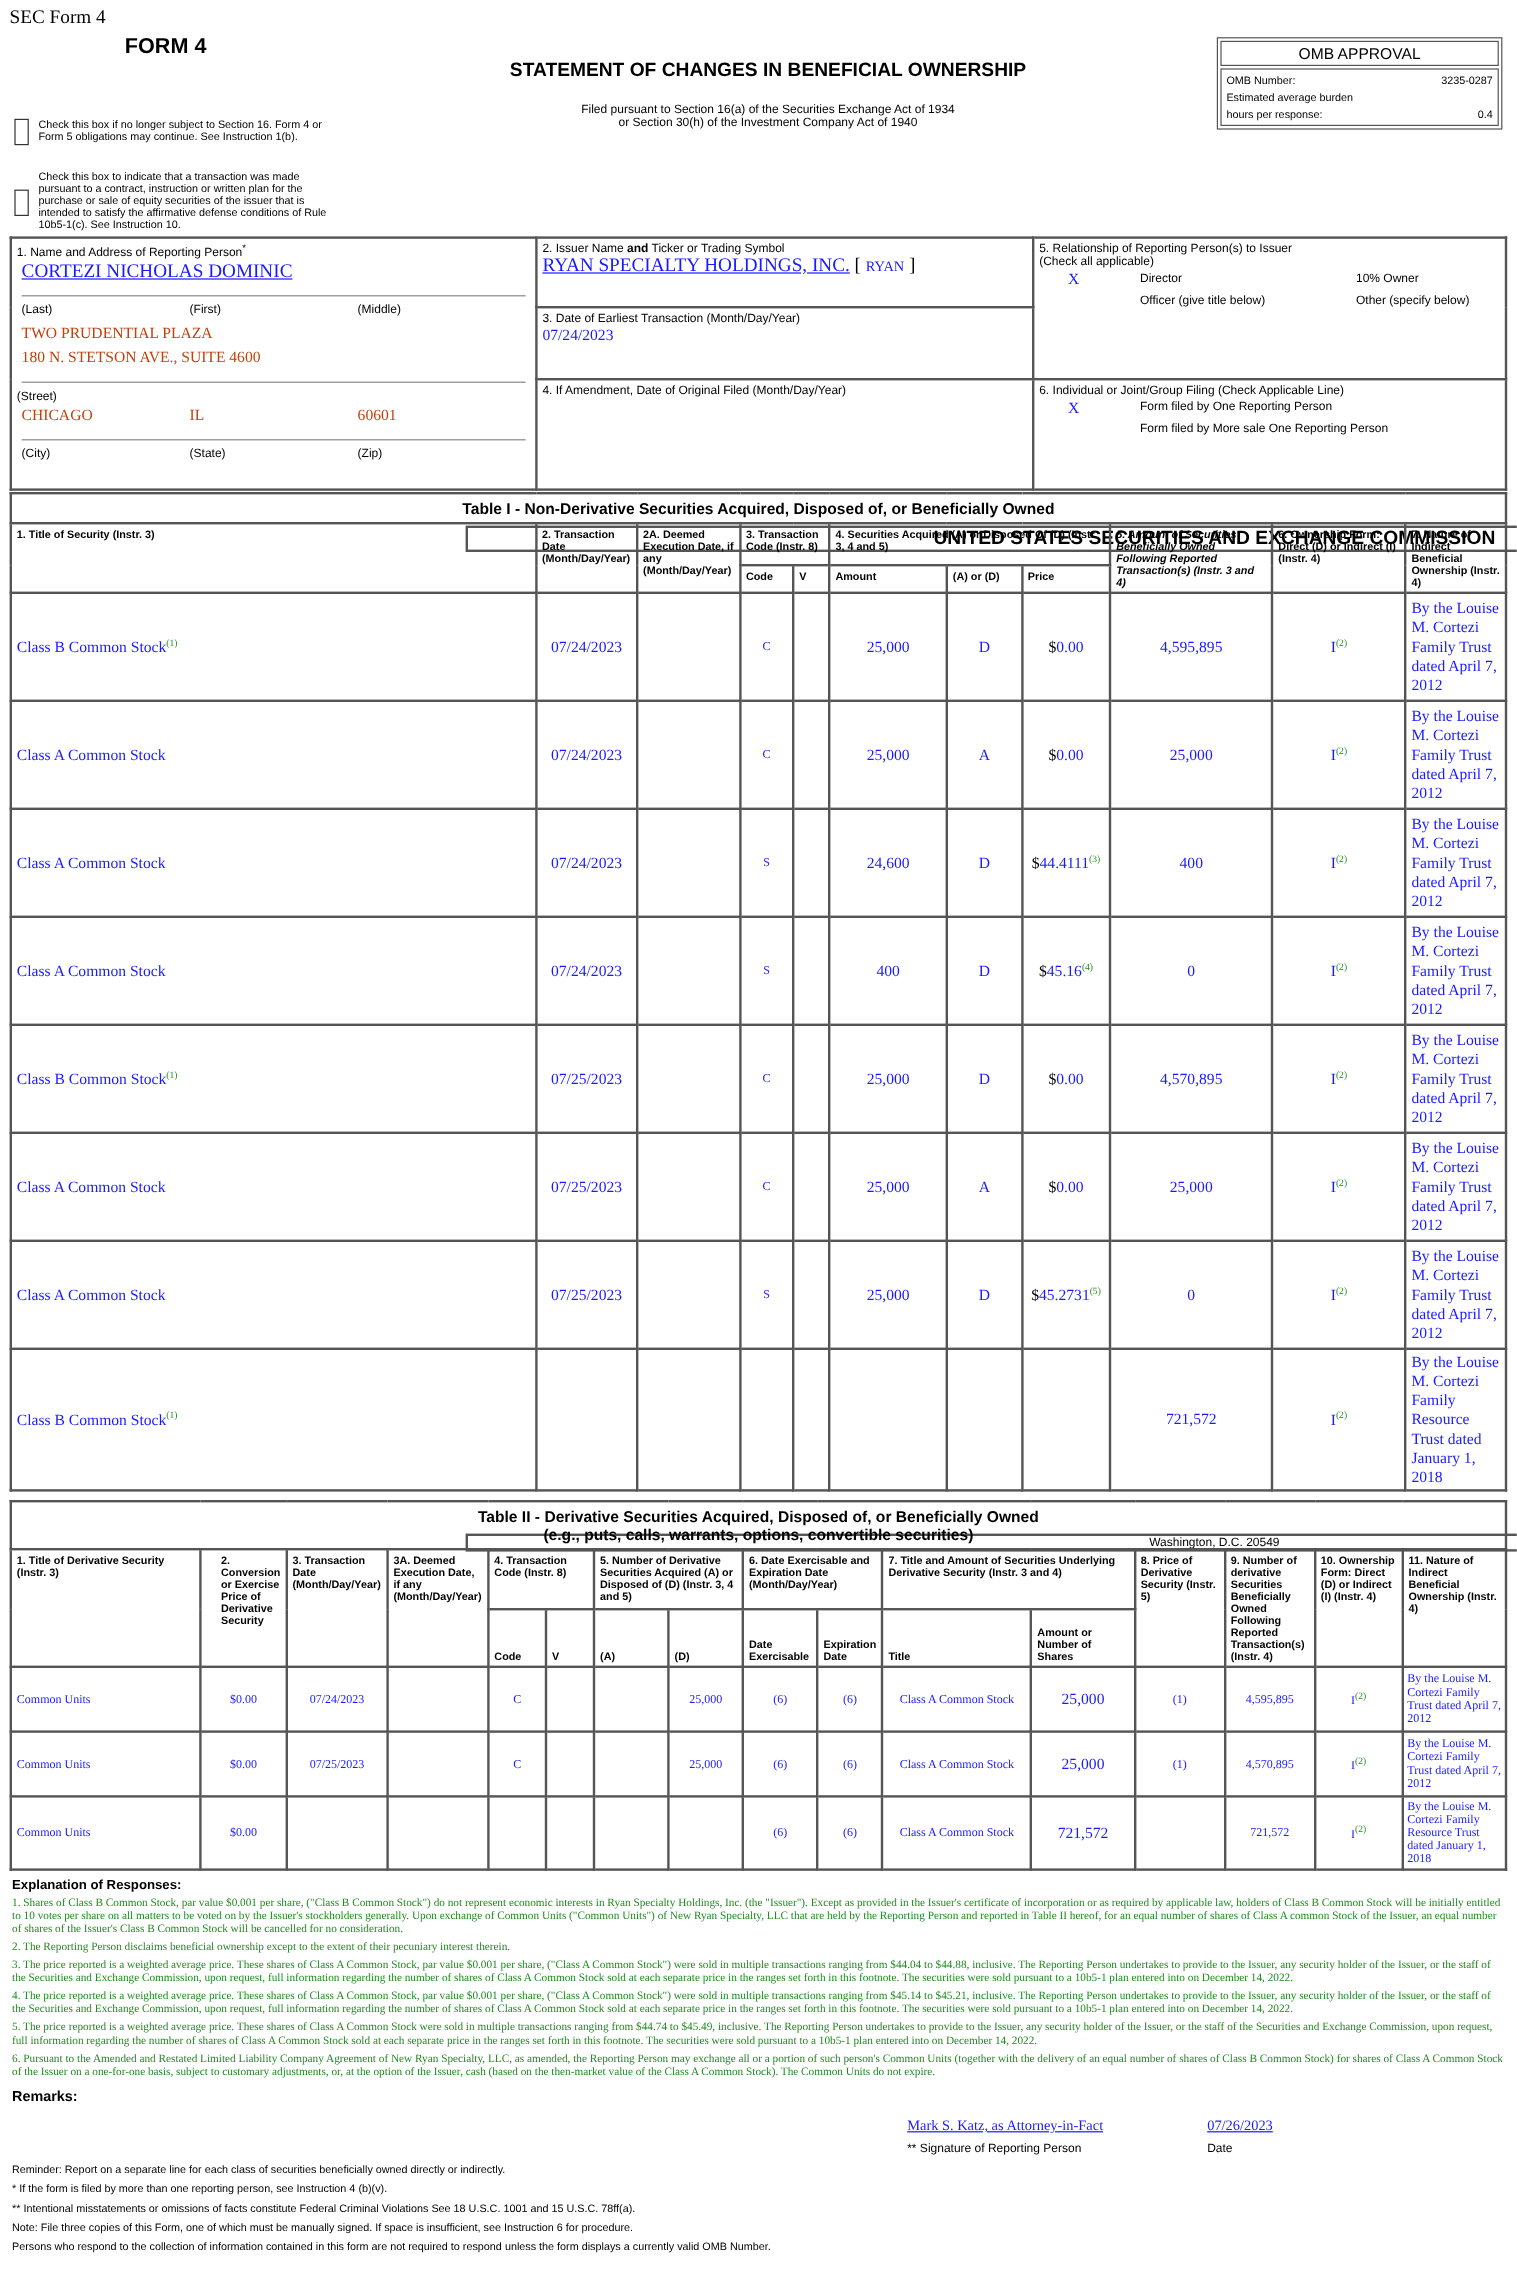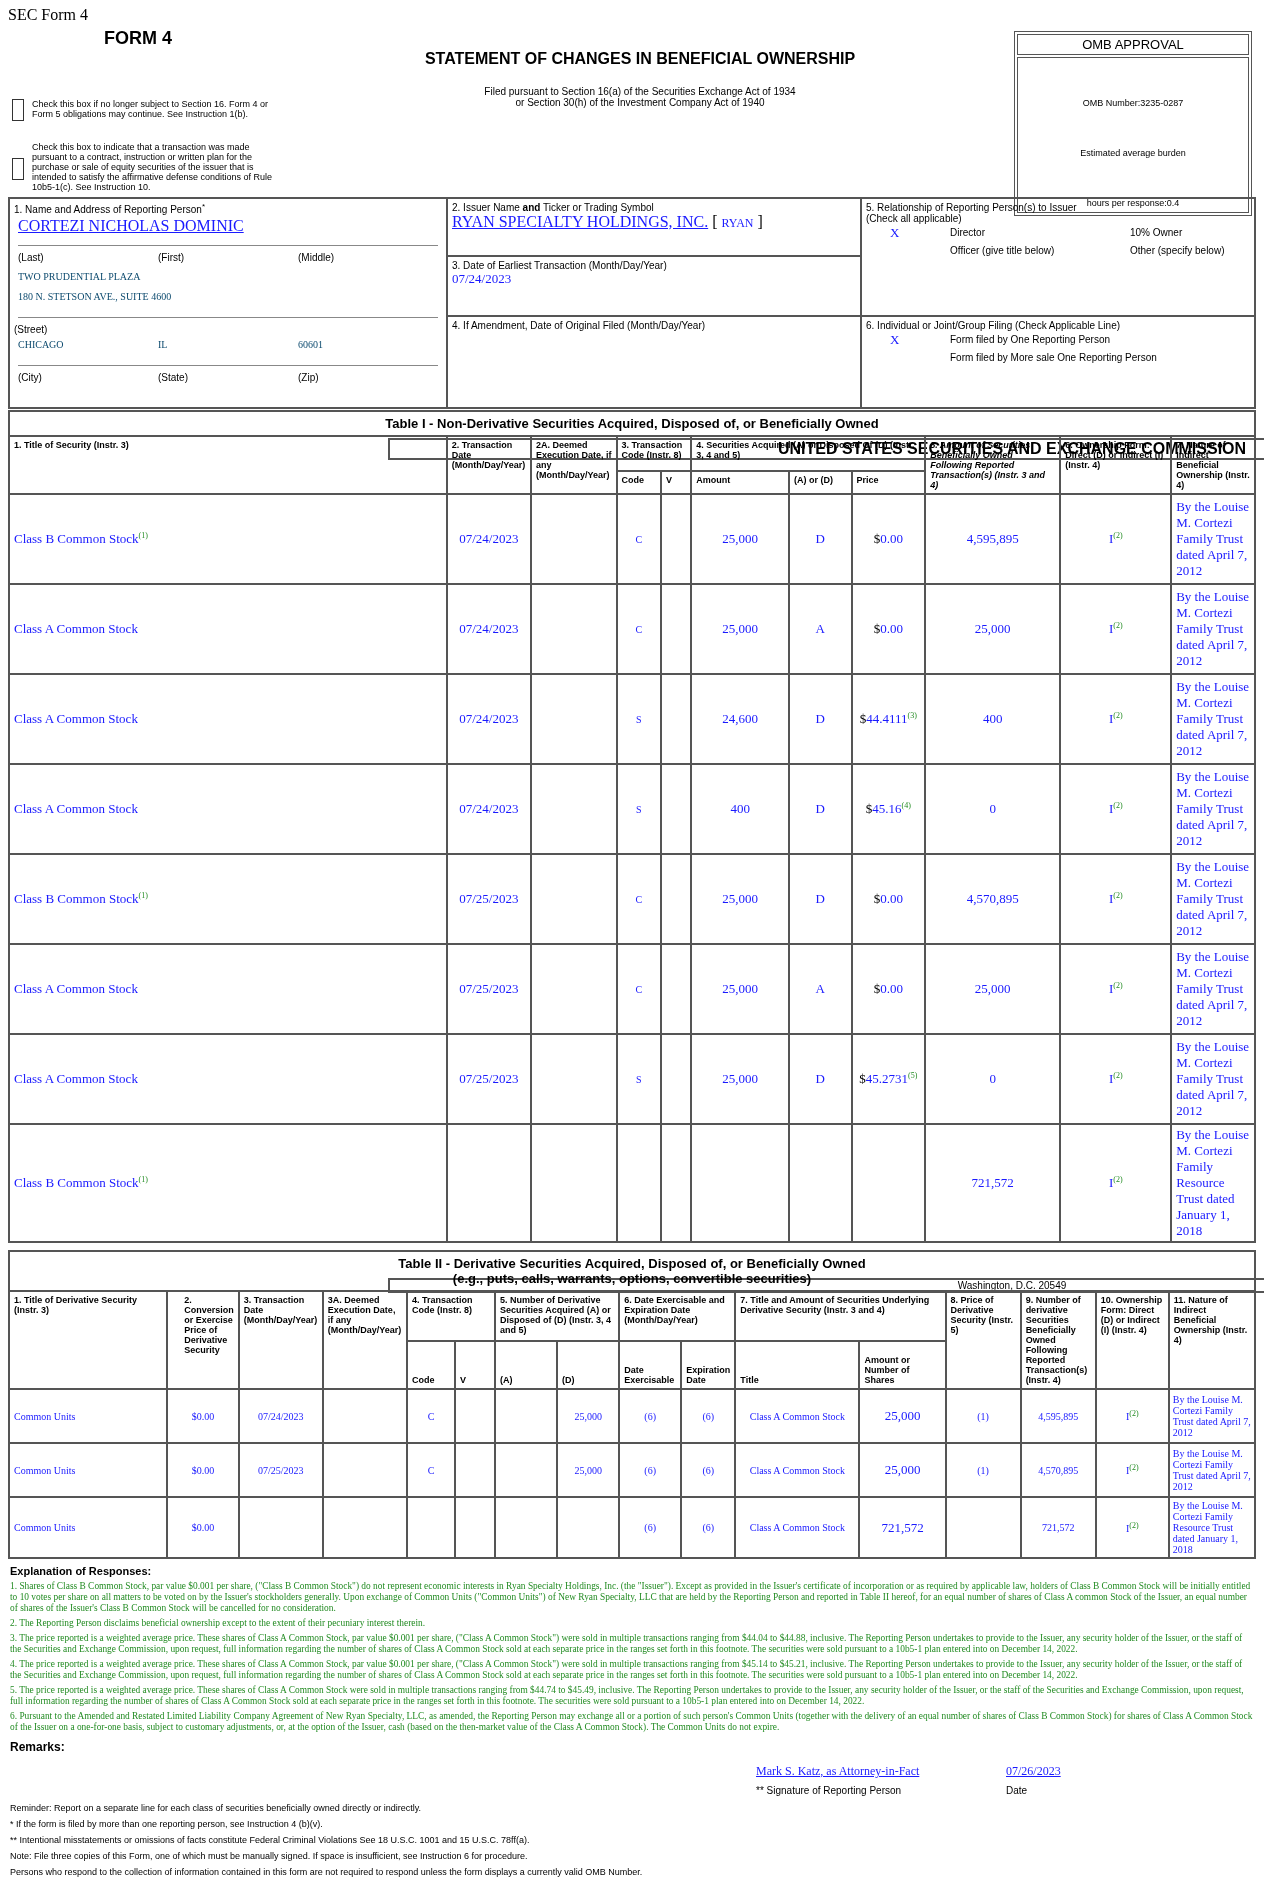--- a/index.html
+++ b/index.html
@@ -15,35 +15,35 @@
   .sec-form-label { position: absolute; left: 8px; top: 6px; font-family: "Liberation Serif", serif; font-size: 16px; }
   .form4 { position: absolute; left: 104px; top: 28px; font-size: 18px; font-weight: bold; }
   .agency { position: absolute; left: 380px; top: 28px; width: 520px; text-align: center; }
   .agency .t1 { font-size: 16px; font-weight: bold; }
   .agency .t2 { font-size: 10px; }
   .agency .t3 { font-size: 16px; font-weight: bold; margin-top: 22px; }
   .agency .t4 { font-size: 10px; margin-top: 18px; line-height: 11px; }
   .omb { position: absolute; left: 1014px; top: 31px; width: 238px; border: 1px solid #555; padding: 2px; }
   .omb .hd { border: 1px solid #555; text-align: center; font-size: 13px; padding: 2px 0; }
   .omb .bd { border: 1px solid #555; margin-top: 2px; padding: 2px 4px; font-size: 9px; line-height: 14px; }
-  .omb .row { display: flex; justify-content: center; margin-top: 36px; }
+  .omb .row { display: flex; justify-content: space-between; }
   .chk { position: absolute; left: 12px; display: flex; align-items: flex-start; font-size: 9px; line-height: 10px; }
   .chk .box { width: 12px; height: 22px; border: 1px solid #333; margin-right: 8px; flex: none; }
   .chk1 { top: 99px; width: 260px; }
   .chk2 { top: 142px; width: 260px; }
   .chk2 .box { margin-top: 16px; }
 
   table { border-collapse: collapse; }
   .header-grid { position: absolute; left: 8px; top: 197px; width: 1248px; border: 2px solid #555; }
   .header-grid td { border: 2px solid #555; vertical-align: top; font-size: 10px; padding: 3px 4px; }
   .rp-name { font-family: "Liberation Serif", serif; font-size: 16px; margin: 2px 0 0 4px; }
   .rule { border-top: 1px solid #888; margin: 10px 4px 6px 4px; }
   .tri { display: flex; font-size: 10px; padding: 0 4px; }
   .tri span { width: 140px; }
-  .addr { font-family: "Liberation Serif", serif; font-size: 10px; color: #0c4a6e; padding: 0 4px; line-height: 20px; }
+  .addr { font-family: "Liberation Serif", serif; font-size: 13px; color: #c2410c; padding: 0 4px; line-height: 20px; }
   .issuer { font-family: "Liberation Serif", serif; font-size: 16px; }
   .rel { display: grid; grid-template-columns: 60px 180px 120px; font-size: 10px; line-height: 18px; margin-left: 24px; }
   .x { font-family: "Liberation Serif", serif; color: #1a1aff; font-size: 13px; }
 
   .t1 { position: absolute; left: 8px; top: 410px; width: 1248px; border: 2px solid #555; }
   .t1 td, .t1 th { border: 2px solid #555; font-size: 9px; }
   .t1 th { font-weight: bold; text-align: left; vertical-align: top; padding: 3px 4px; }
   .t1 .title-row th { text-align: center; font-size: 13px; padding: 4px; }
   .t1 td { text-align: center; vertical-align: middle; font-family: "Liberation Serif", serif; font-size: 13px; color: #1a1aff; height: 90px; }
   .t1 td.left { text-align: left; padding-left: 4px; }

